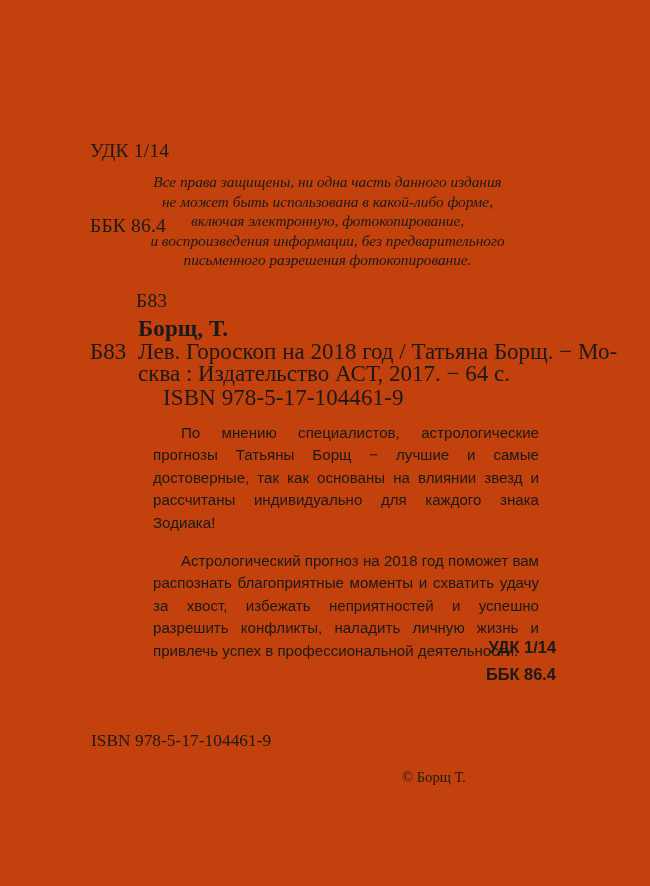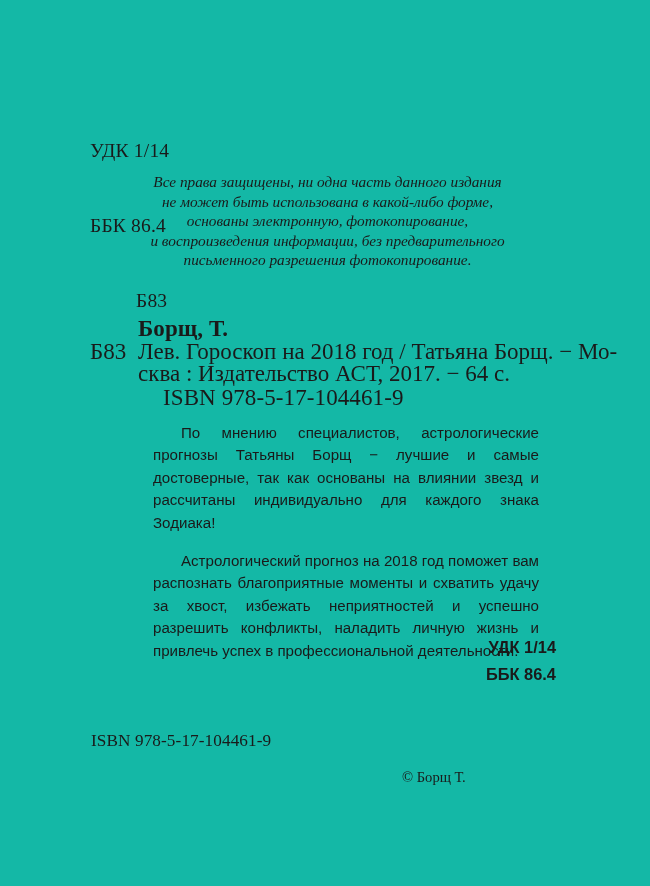--- a/index.html
+++ b/index.html
@@ -12,21 +12,21 @@
     height: 886px;
     position: relative;
     font-family: "Liberation Serif", serif;
     color: #1a1a1a;
     -webkit-font-smoothing: antialiased;
   }
 
   .page {
     position: absolute;
     inset: 0;
-    background: #14b8a6;
+    background: #c2410c;
   }
 
   
   .top-codes {
     position: absolute;
     left: 90px;
     top: 88px;
     font-family: "Liberation Serif", serif;
     font-size: 19.5px;
     line-height: 25px;
@@ -160,21 +160,21 @@
 
   <div class="top-codes">
     <span class="code-line">УДК 1/14</span>
     <span class="code-line">ББК 86.4</span>
     <span class="code-indent">Б83</span>
   </div>
 
   <div class="rights-notice">
     <span class="rn-line">Все права защищены, ни одна часть данного издания</span>
     <span class="rn-line">не может быть использована в какой-либо форме,</span>
-    <span class="rn-line">основаны электронную, фотокопирование,</span>
+    <span class="rn-line">включая электронную, фотокопирование,</span>
     <span class="rn-line">и воспроизведения информации, без предварительного</span>
     <span class="rn-line">письменного разрешения фотокопирование.</span>
   </div>
 
   <div class="biblio">
     <div class="biblio-author">Борщ, Т.</div>
     <div class="biblio-body">
       <span class="biblio-shelfmark">Б83</span>
       <span class="biblio-title">Лев. Гороскоп на 2018 год / Татьяна Борщ. − Мо-</span>
       <span class="biblio-title">сква : Издательство АСТ, 2017. − 64 с.</span>

